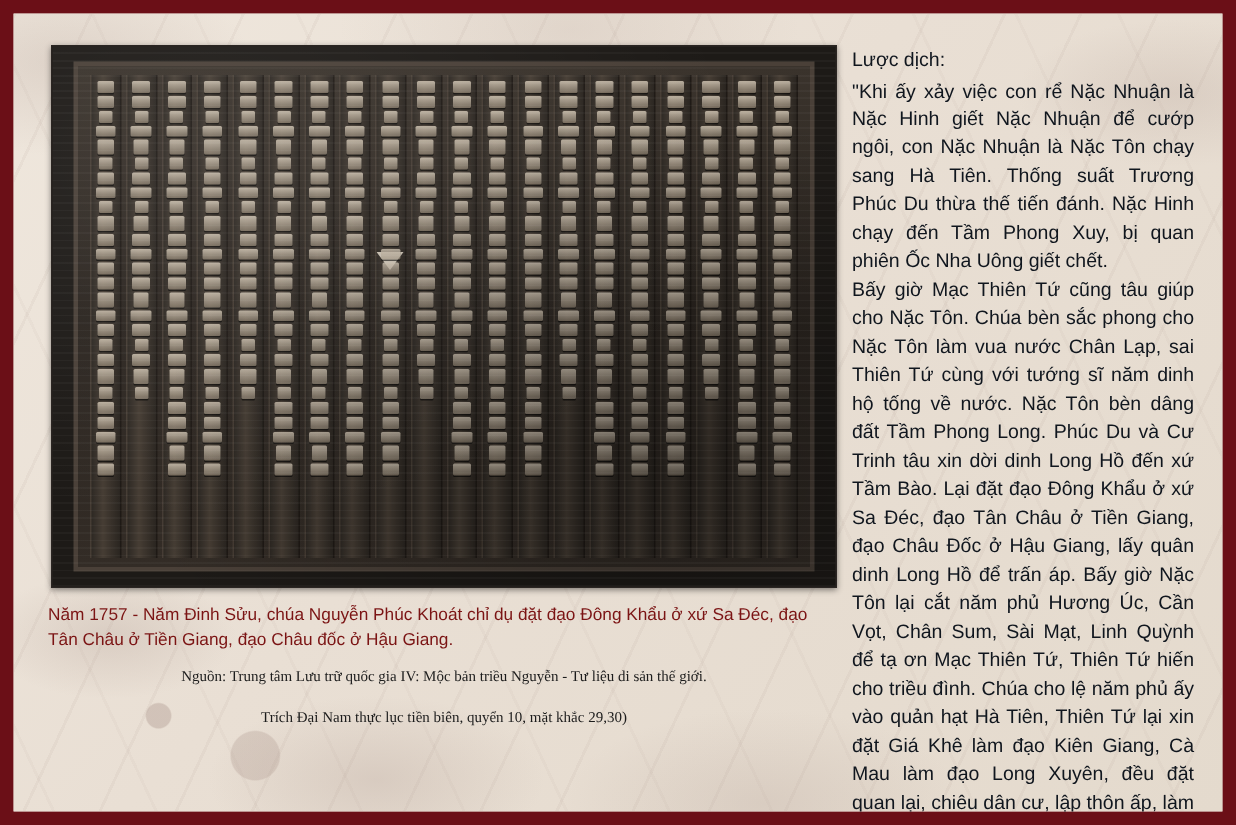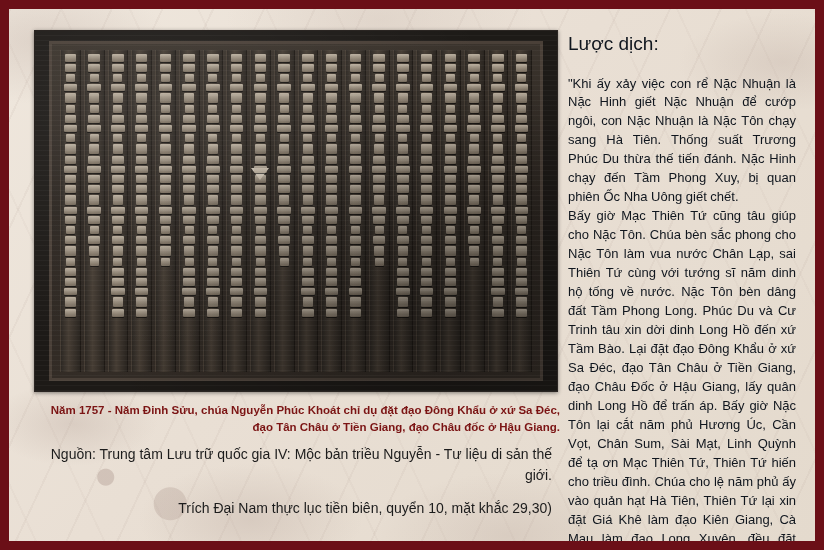--- a/index.html
+++ b/index.html
@@ -128,52 +128,53 @@
     inset: 0;
     background:
       repeating-linear-gradient(0deg, rgba(255,255,255,0.03) 0 1px, transparent 1px 5px),
       radial-gradient(ellipse at 20% 20%, rgba(255,255,255,0.07), transparent 60%),
       radial-gradient(ellipse at 80% 80%, rgba(0,0,0,0.35), transparent 60%);
     pointer-events: none;
   }
 
   .caption-main {
     margin: 10px 6px 0 6px;
-    text-align: right;
+    text-align: left;
     color: #7b1414;
-    font-weight: bold;
+    font-weight: normal;
     font-size: 11.5px;
     line-height: 1.45;
   }
   .caption-source {
     margin: 9px 14px 0 14px;
-    text-align: right;
+    text-align: center;
     color: #1c1c1c;
-    font-size: 14px;
+    font-size: 10px;
     line-height: 1.5;
+    font-family: Liberation Serif, serif;
   }
   .caption-source .line2 {
     display: block;
     margin-top: 12px;
   }
 
   .right-col {
     position: absolute;
     right: 9px;
     top: 9px;
     width: 250px;
     height: 532px;
     padding: 12px 10px 8px 12px;
     box-sizing: border-box;
     color: #10161e;
   }
   .right-col .heading {
-    font-size: 19px;
+    font-size: 13px;
     line-height: 1.5;
-    margin-bottom: 16px;
+    margin-bottom: 2px;
   }
   .right-col p {
     margin: 0;
     font-size: 13px;
     line-height: 1.46;
     text-align: justify;
   }
   .right-col p + p { margin-top: 0px; }
 </style>
 </head>

